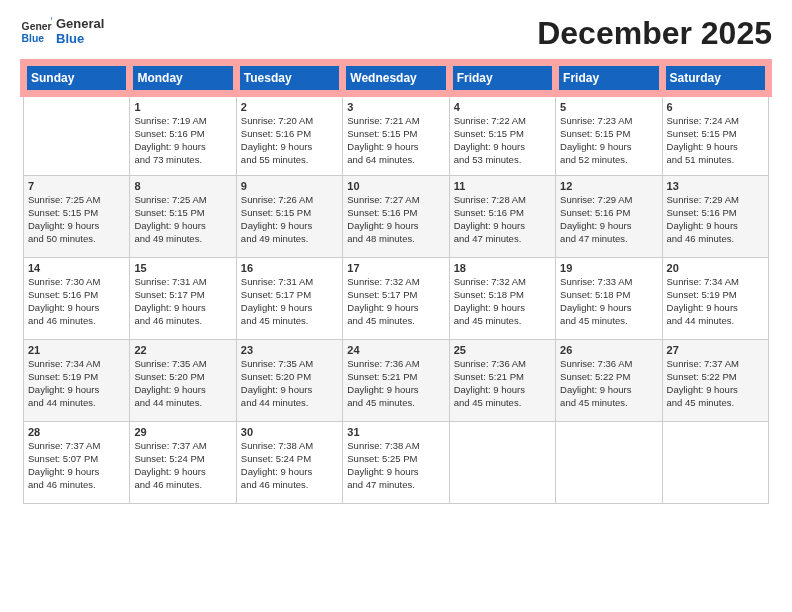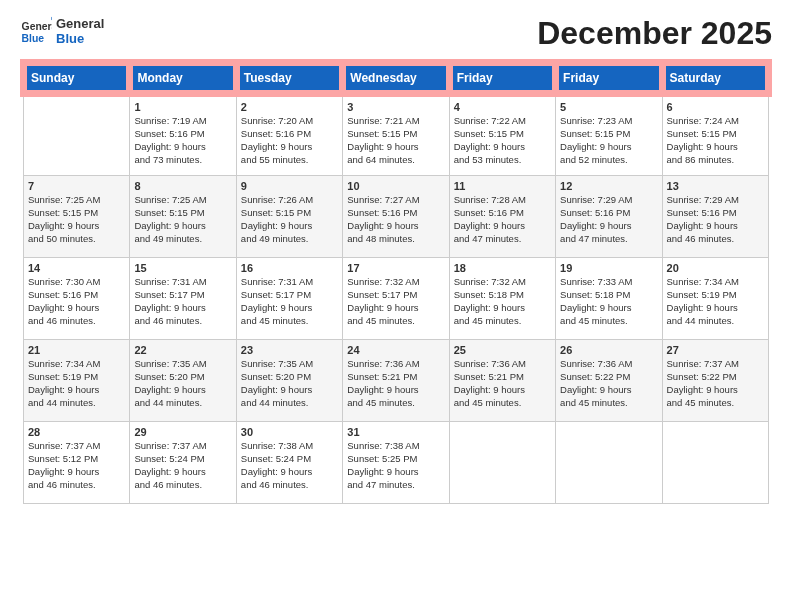--- a/index.html
+++ b/index.html
@@ -155,21 +155,21 @@
             <div class="cell-text">Sunrise: 7:23 AM</div>
             <div class="cell-text">Sunset: 5:15 PM</div>
             <div class="cell-text">Daylight: 9 hours</div>
             <div class="cell-text">and 52 minutes.</div>
           </td>
           <td>
             <span class="day-num">6</span>
             <div class="cell-text">Sunrise: 7:24 AM</div>
             <div class="cell-text">Sunset: 5:15 PM</div>
             <div class="cell-text">Daylight: 9 hours</div>
-            <div class="cell-text">and 86 minutes.</div>
+            <div class="cell-text">and 51 minutes.</div>
           </td>
         </tr>
         <tr>
           <td>
             <span class="day-num">7</span>
             <div class="cell-text">Sunrise: 7:25 AM</div>
             <div class="cell-text">Sunset: 5:15 PM</div>
             <div class="cell-text">Daylight: 9 hours</div>
             <div class="cell-text">and 50 minutes.</div>
           </td>
@@ -315,21 +315,21 @@
             <div class="cell-text">Sunrise: 7:37 AM</div>
             <div class="cell-text">Sunset: 5:22 PM</div>
             <div class="cell-text">Daylight: 9 hours</div>
             <div class="cell-text">and 45 minutes.</div>
           </td>
         </tr>
         <tr>
           <td>
             <span class="day-num">28</span>
             <div class="cell-text">Sunrise: 7:37 AM</div>
-            <div class="cell-text">Sunset: 5:12 PM</div>
+            <div class="cell-text">Sunset: 5:07 PM</div>
             <div class="cell-text">Daylight: 9 hours</div>
             <div class="cell-text">and 46 minutes.</div>
           </td>
           <td>
             <span class="day-num">29</span>
             <div class="cell-text">Sunrise: 7:37 AM</div>
             <div class="cell-text">Sunset: 5:24 PM</div>
             <div class="cell-text">Daylight: 9 hours</div>
             <div class="cell-text">and 46 minutes.</div>
           </td>

